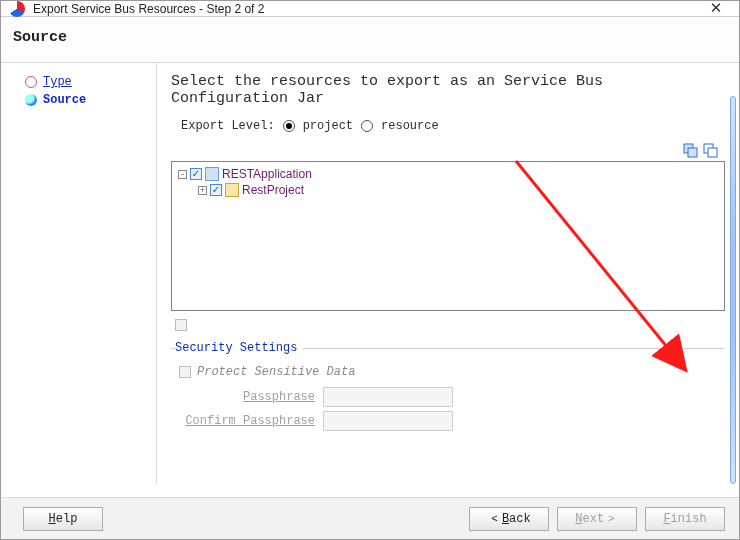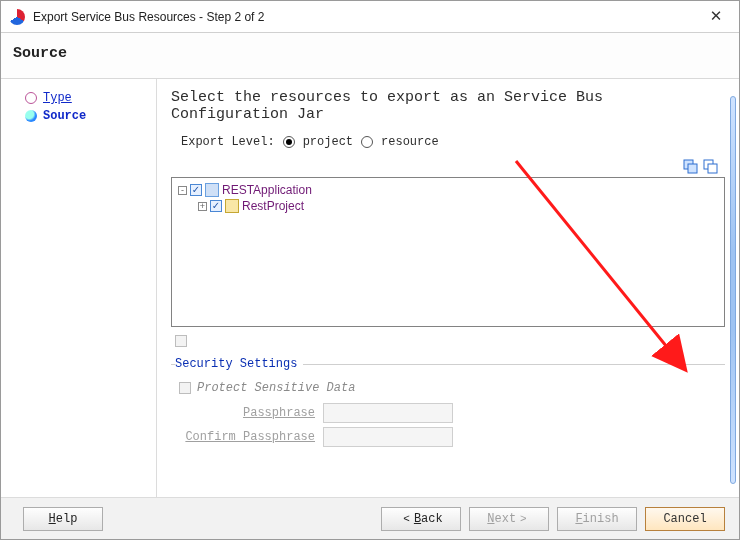--- a/index.html
+++ b/index.html
@@ -1,18 +1,18 @@
 <!DOCTYPE html>
 <html><head>
 <meta charset="utf-8">
 <style>
   * { box-sizing:border-box; margin:0; padding:0; }
   html,body{width:740px;height:540px;overflow:hidden;font-family:"Segoe UI",Tahoma,sans-serif;font-size:12px;color:#222;background:#f0f0f0;}
   .window{position:relative;width:740px;height:540px;background:#fff;border:1px solid #9a9a9a;}
-  .titlebar{display:flex;align-items:center;height:32px;padding:0 8px;border-bottom:1px solid #d0d0d0;background:#fff;}
+  .titlebar{display:flex;align-items:center;height:16px;padding:0 8px;border-bottom:1px solid #d0d0d0;background:#fff;}
   .titlebar .logo{width:16px;height:16px;border-radius:50%;background:conic-gradient(#d23 0 120deg,#26d 120deg 240deg,#fff 240deg 360deg);margin-right:8px;}
   .titlebar .title{flex:1;font-size:12px;color:#222;}
   .close{width:30px;height:20px;text-align:center;font-size:15px;color:#333;cursor:pointer;line-height:18px;}
   .header{padding:12px 12px 16px 12px;border-bottom:1px solid #d9d9d9;background:#fdfdfd;}
   .header h1{font-family:"Courier New",monospace;font-size:15px;font-weight:bold;}
   .body{display:flex;height:calc(100% - 28px - 46px - 42px);}
   .sidebar{width:156px;border-right:1px solid #dcdcdc;padding:10px 0;}
   .sb-item{display:flex;align-items:center;gap:6px;padding:2px 10px 2px 24px;font-family:"Courier New",monospace;font-size:12px;}
   .sb-item .dot{width:12px;height:12px;display:inline-block;}
   .sb-type .dot{border-radius:50%;border:1px solid #b59;}
@@ -179,18 +179,15 @@
       <span class="arr">&lt;</span>
       <span class="underline">B</span>ack
     </span>
     <span class="btn disabled">
       <span class="underline">N</span>ext
       <span class="arr">&gt;</span>
     </span>
     <span class="btn disabled">
       <span class="underline">F</span>inish
     </span>
-    <span class="btn cancel">
-      Cancel
-    </span>
   </div>
 
 </div>
 
 </body></html>

